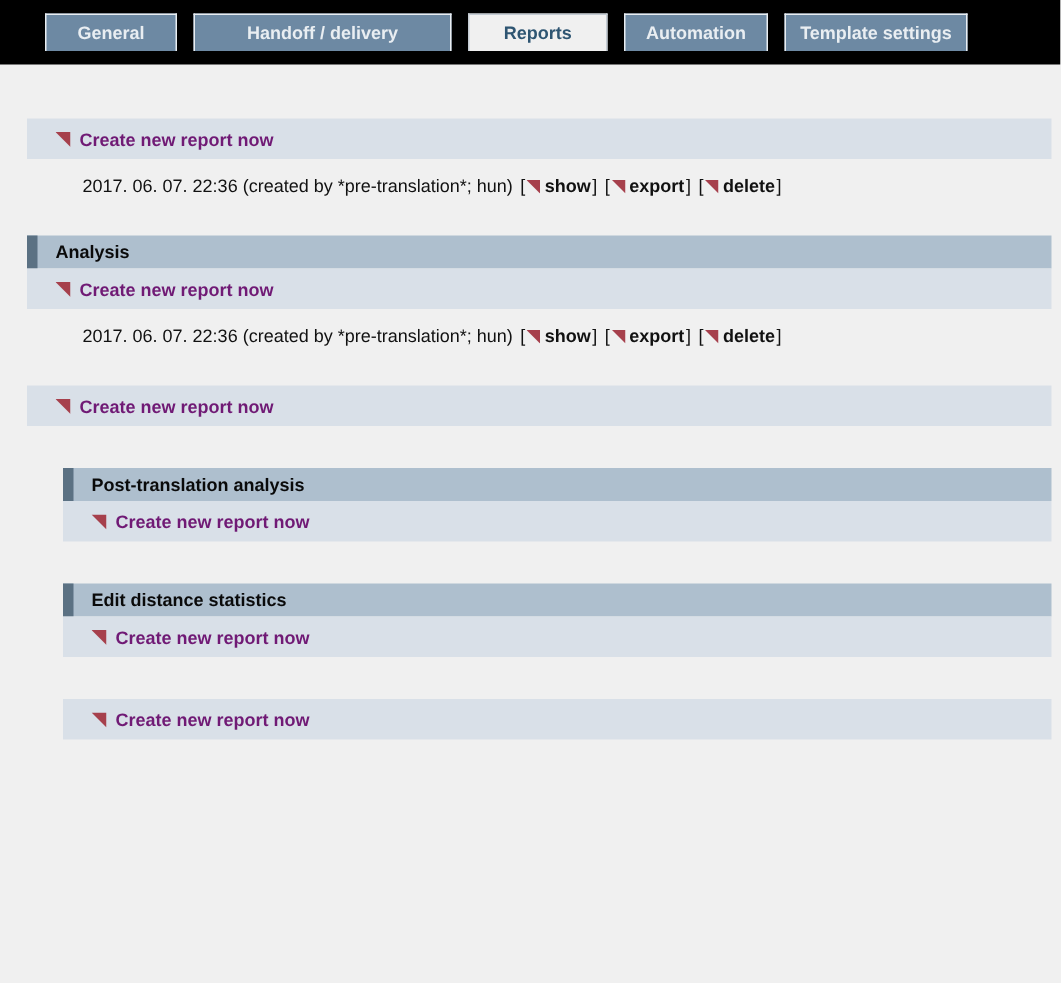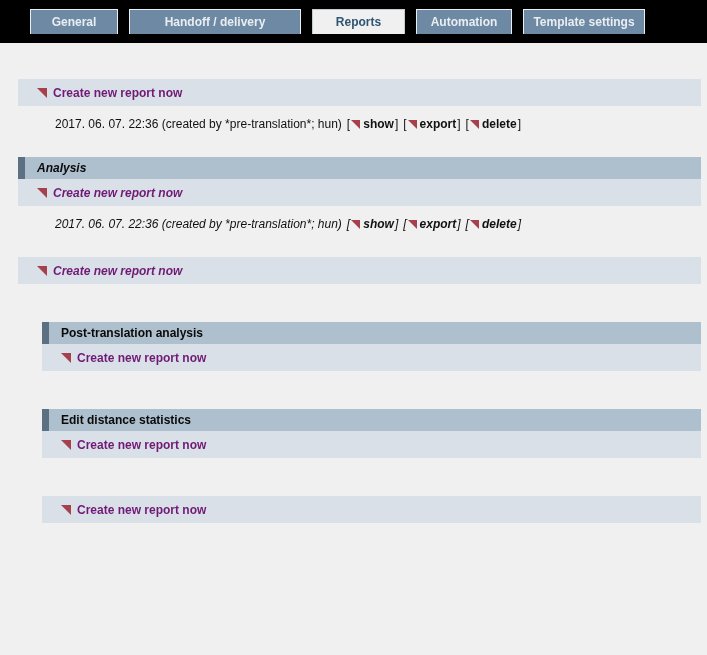--- a/index.html
+++ b/index.html
@@ -47,22 +47,22 @@
   }
   .report-entry{
     margin:8px 0 0 37px;height:17px;
     display:flex;align-items:flex-end;white-space:pre;
   }
   .action{display:inline-flex;align-items:center;margin-left:5px;cursor:pointer;}
   .action svg{margin:1px 3px 0 1px;}
   .action b{margin-right:1px;}
   .flag{display:block;}
   .mt24{margin-top:24px;}
-  .mt26{margin-top:26px;font-style:italic;}
-  .mt36{margin-top:38px;padding-left:24px;}
+  .mt26{margin-top:26px;}
+  .mt36{margin-top:28px;padding-left:24px;}
 </style>
 </head>
 <body>
 
 <div class="tabbar">
   <div class="tab" style="width:88px">General</div>
   <div class="tab" style="width:172px">Handoff / delivery</div>
   <div class="tab active" style="width:93px">Reports</div>
   <div class="tab" style="width:96px">Automation</div>
   <div class="tab" style="width:122px">Template settings</div>

